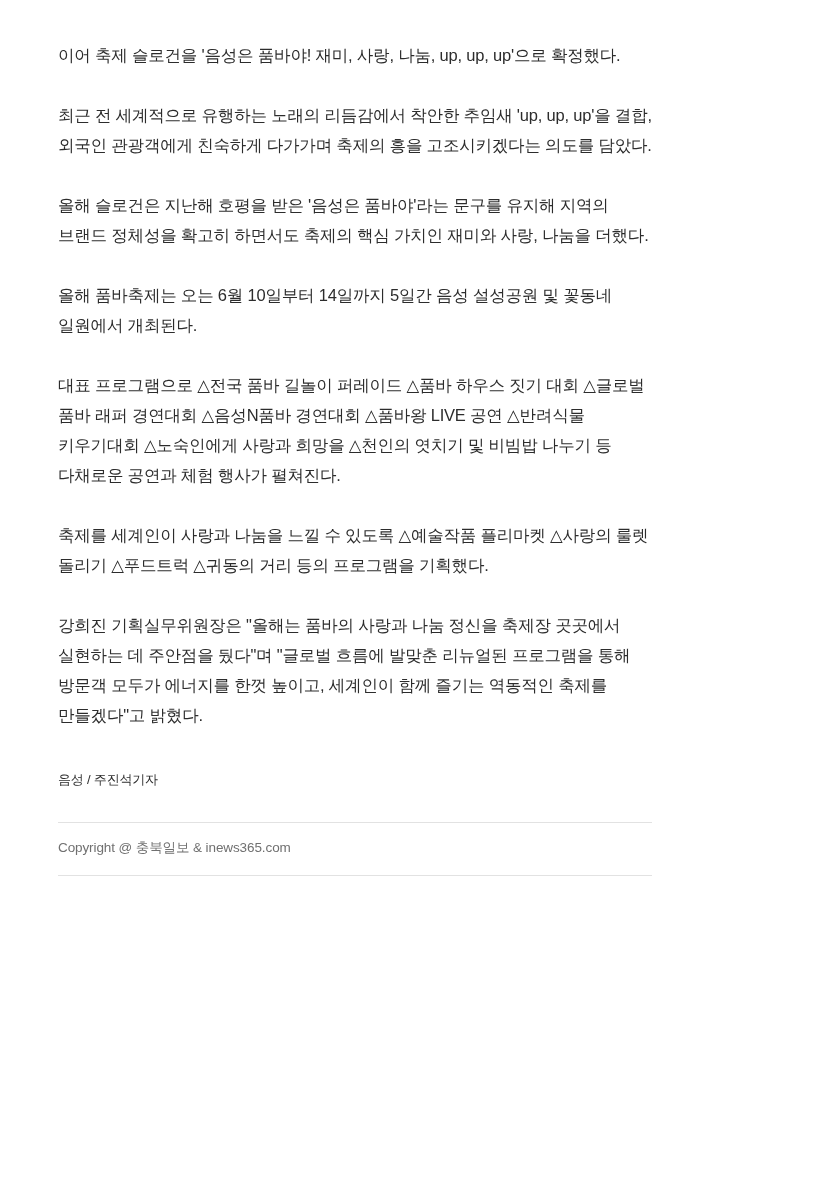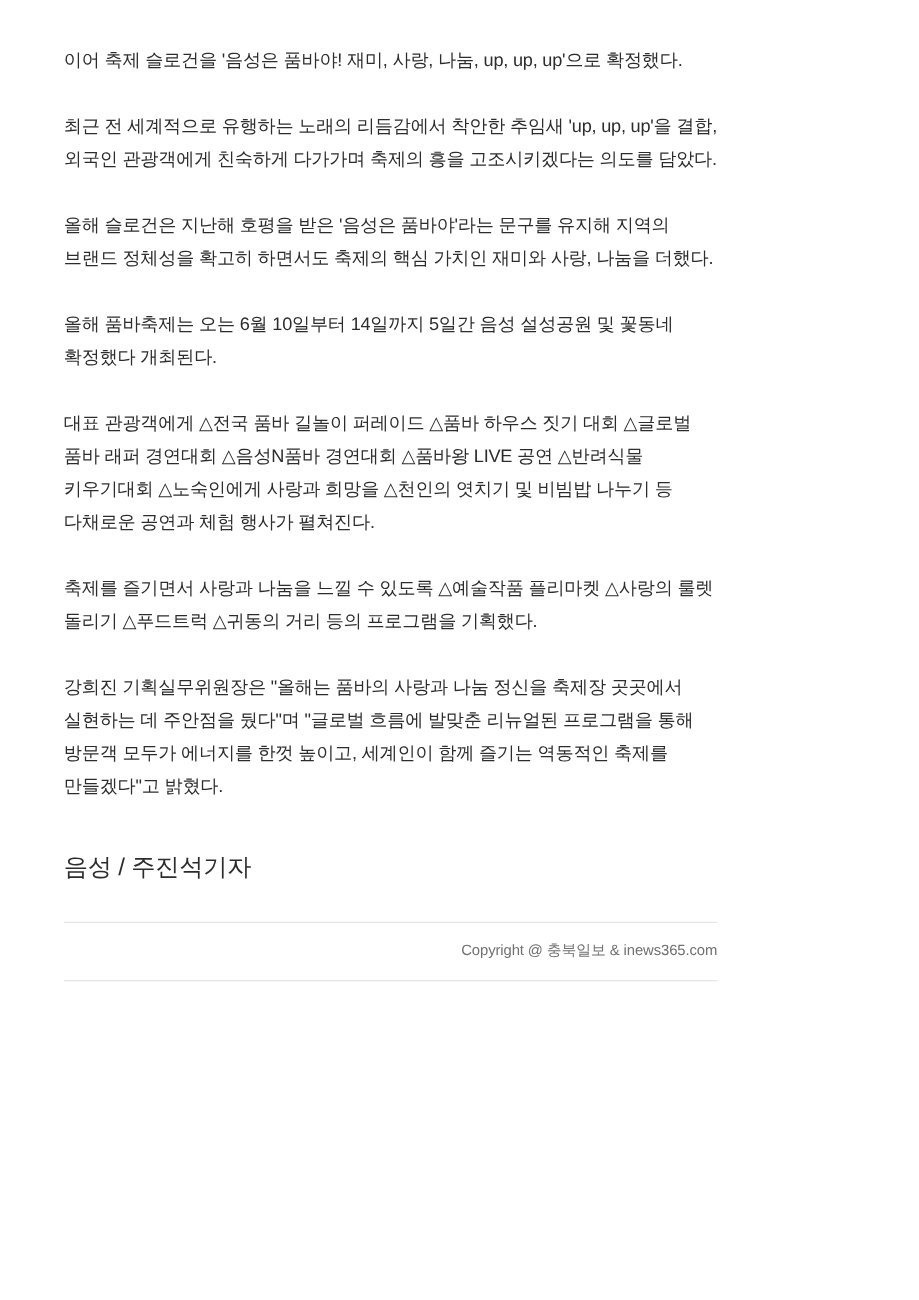--- a/index.html
+++ b/index.html
@@ -25,33 +25,33 @@
     font-size: 16.5px;
     line-height: 1.82;
     color: #2c2c2c;
     letter-spacing: -0.2px;
     word-break: keep-all;
   }
   .article-body p {
     margin: 0 0 30px 0;
   }
   .byline {
-    font-size: 22px;
+    font-size: 13px;
     line-height: 1.8;
     color: #2c2c2c;
     margin: 38px 0 30px 0;
     letter-spacing: -0.2px;
   }
   .divider {
     border: 0;
     border-top: 1px solid #e2e2e2;
     margin: 6px 0 0 0;
   }
   .copyright {
-    text-align: right;
+    text-align: left;
     font-size: 13.5px;
     color: #707070;
     padding: 16px 0 18px 0;
     letter-spacing: -0.1px;
   }
   .divider-bottom {
     border: 0;
     border-top: 1px solid #e2e2e2;
     margin: 0;
   }
@@ -61,23 +61,23 @@
 </style>
 </head>
 <body>
 
 <div class="page">
 
   <div class="article-body">
     <p>이어 축제 슬로건을 '음성은 품바야! 재미, 사랑, 나눔, up, up, up'으로 확정했다.</p>
     <p>최근 전 세계적으로 유행하는 노래의 리듬감에서 착안한 추임새 'up, up, up'을 결합, 외국인 관광객에게 친숙하게 다가가며 축제의 흥을 고조시키겠다는 의도를 담았다.</p>
     <p>올해 슬로건은 지난해 호평을 받은 '음성은 품바야'라는 문구를 유지해 지역의 브랜드 정체성을 확고히 하면서도 축제의 핵심 가치인 재미와 사랑, 나눔을 더했다.</p>
-    <p>올해 품바축제는 오는 6월 10일부터 14일까지 5일간 음성 설성공원 및 꽃동네 확정했다 개최된다.</p>
-    <p>대표 관광객에게 △전국 품바 길놀이 퍼레이드 △품바 하우스 짓기 대회 △글로벌 품바 래퍼 경연대회 △음성N품바 경연대회 △품바왕 LIVE 공연 △반려식물 키우기대회 △노숙인에게 사랑과 희망을 △천인의 엿치기 및 비빔밥 나누기 등 다채로운 공연과 체험 행사가 펼쳐진다.</p>
-    <p>축제를 즐기면서 사랑과 나눔을 느낄 수 있도록 △예술작품 플리마켓 △사랑의 룰렛 돌리기 △푸드트럭 △귀동의 거리 등의 프로그램을 기획했다.</p>
+    <p>올해 품바축제는 오는 6월 10일부터 14일까지 5일간 음성 설성공원 및 꽃동네 일원에서 개최된다.</p>
+    <p>대표 프로그램으로 △전국 품바 길놀이 퍼레이드 △품바 하우스 짓기 대회 △글로벌 품바 래퍼 경연대회 △음성N품바 경연대회 △품바왕 LIVE 공연 △반려식물 키우기대회 △노숙인에게 사랑과 희망을 △천인의 엿치기 및 비빔밥 나누기 등 다채로운 공연과 체험 행사가 펼쳐진다.</p>
+    <p>축제를 세계인이 사랑과 나눔을 느낄 수 있도록 △예술작품 플리마켓 △사랑의 룰렛 돌리기 △푸드트럭 △귀동의 거리 등의 프로그램을 기획했다.</p>
     <p>강희진 기획실무위원장은 "올해는 품바의 사랑과 나눔 정신을 축제장 곳곳에서 실현하는 데 주안점을 뒀다"며 "글로벌 흐름에 발맞춘 리뉴얼된 프로그램을 통해 방문객 모두가 에너지를 한껏 높이고, 세계인이 함께 즐기는 역동적인 축제를 만들겠다"고 밝혔다.</p>
   </div>
 
   <div class="byline">음성 / 주진석기자</div>
 
   <hr class="divider">
 
   <div class="copyright">Copyright @ 충북일보 &amp; inews365.com</div>
 
   <hr class="divider-bottom">

